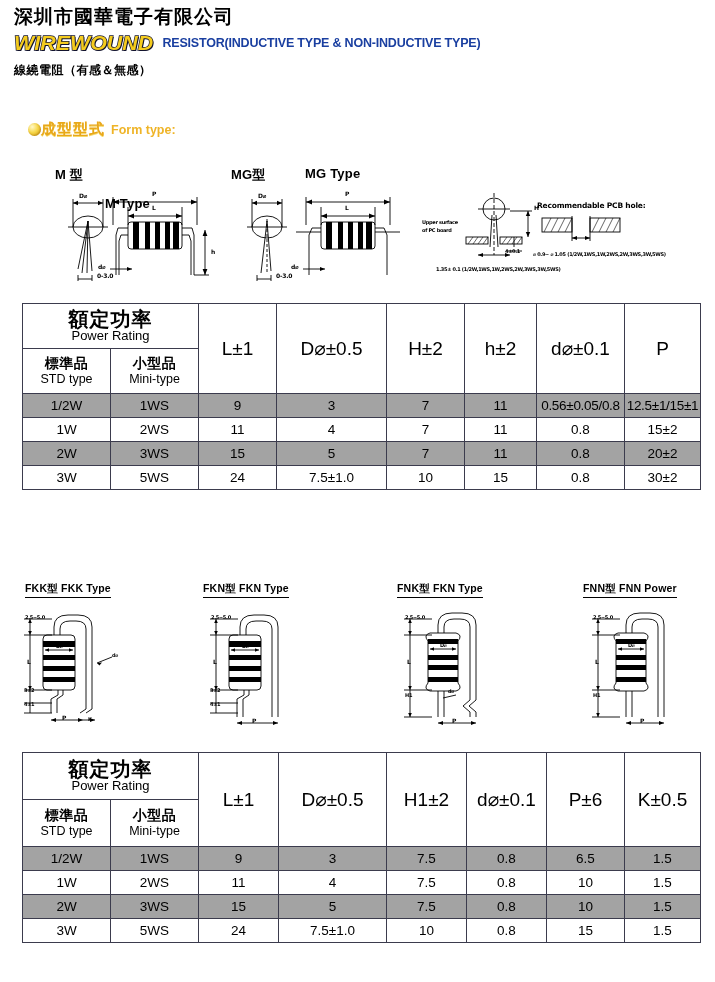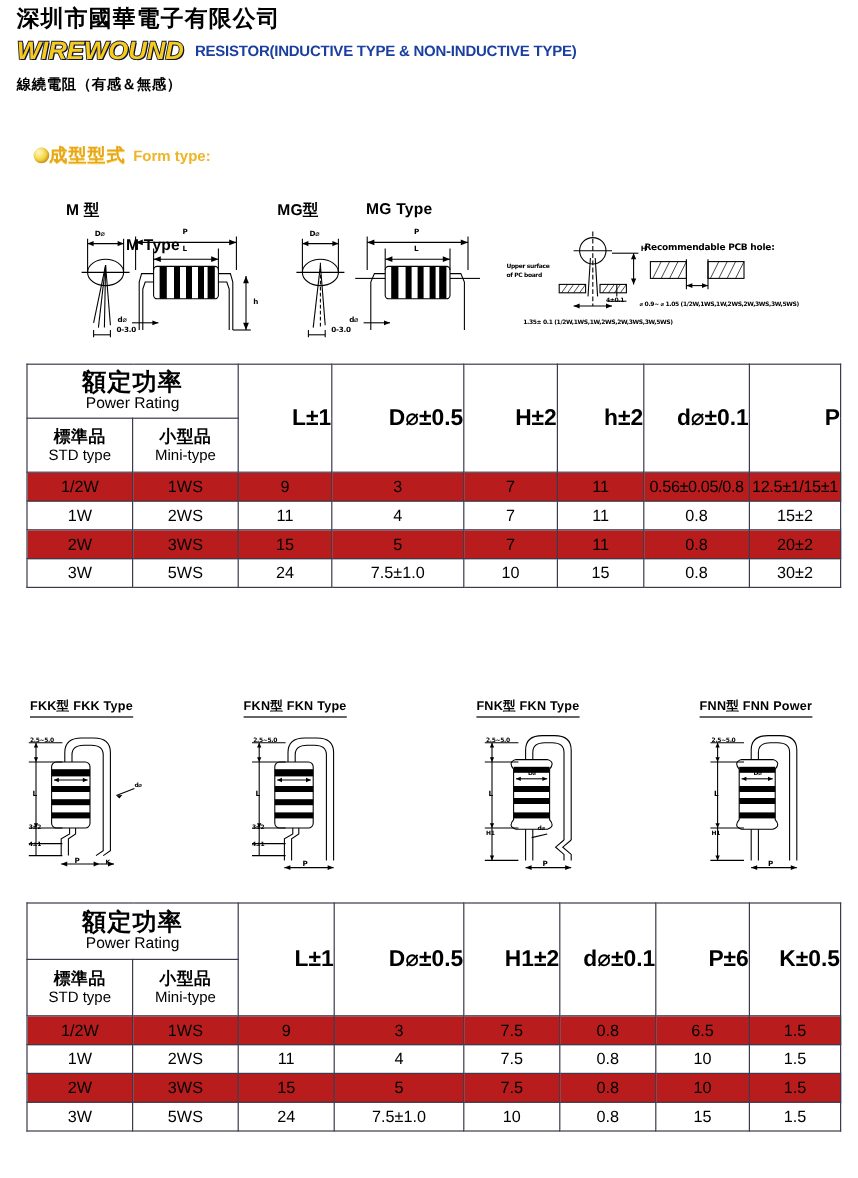--- a/index.html
+++ b/index.html
@@ -149,30 +149,29 @@
     font-size: 13px; font-weight: 400; line-height: 15px;
   }
   table.spec .hdr-sub-cn {
     font-size: 14px; font-weight: 700; line-height: 17px; letter-spacing: 0.5px;
   }
   table.spec .hdr-sub-en {
     font-size: 12.5px; line-height: 15px;
   }
   table.spec .dimhdr {
     font-size: 19px;
-    font-weight: 700;
+    font-weight: 400;
     letter-spacing: 0px;
     white-space: nowrap;
-    text-align: right;
   }
   table.spec td.datacell {
     font-size: 13.5px;
     height: 23px;
   }
-  table.spec tr.alt td { background: #b91c1c; }
+  table.spec tr.alt td { background: #a3a3a3; }
   .cell-small { font-size: 10.5px; letter-spacing: -0.3px; }
   .cell-mid { font-size: 12.5px; }
   .nowrap { white-space: nowrap; }
 </style>
 </head>
 <body>
 
 <div id="header">
   <div class="company-name">深圳市國華電子有限公司</div>
   <div class="logo-line">

